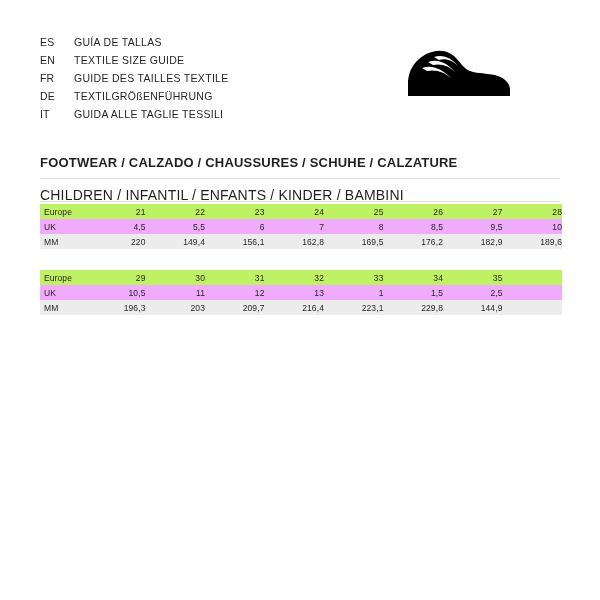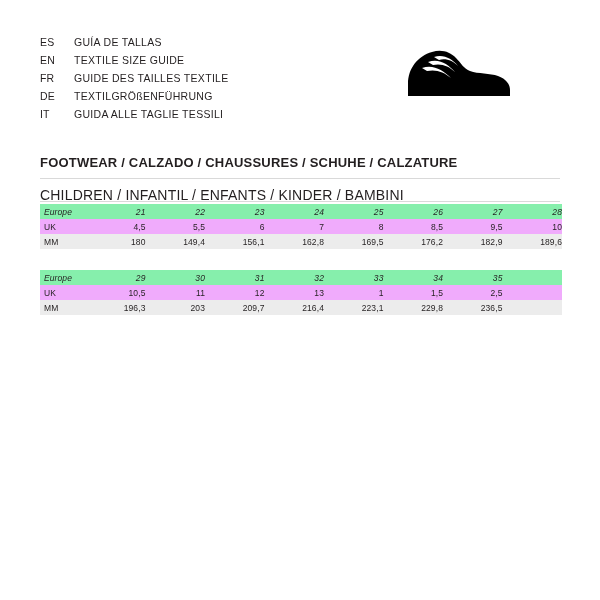--- a/index.html
+++ b/index.html
@@ -110,22 +110,21 @@
     padding-left: 4px;
     width: 42px;
   }
   .size-table tr.shade td {
     background: #ececec;
   }
   .size-table tr.plain td {
     background: #f0abfc;
   }
   .size-table tr.head td {
-    background: #86efac;
-    font-style: italic;
+    background: #bef264;
   }
 </style>
 </head>
 <body>
 
 <div class="page">
 
   <div class="lang-block">
     <div class="lang-row">
       <span class="lang-code">ES</span>
@@ -183,21 +182,21 @@
       <td>5,5</td>
       <td>6</td>
       <td>7</td>
       <td>8</td>
       <td>8,5</td>
       <td>9,5</td>
       <td>10</td>
     </tr>
     <tr class="shade">
       <td class="label">MM</td>
-      <td>180</td>
+      <td>220</td>
       <td>149,4</td>
       <td>156,1</td>
       <td>162,8</td>
       <td>169,5</td>
       <td>176,2</td>
       <td>182,9</td>
       <td>189,6</td>
     </tr>
   </tbody>
     </table>
@@ -227,19 +226,19 @@
       <td></td>
     </tr>
     <tr class="shade">
       <td class="label">MM</td>
       <td>196,3</td>
       <td>203</td>
       <td>209,7</td>
       <td>216,4</td>
       <td>223,1</td>
       <td>229,8</td>
-      <td>236,5</td>
+      <td>144,9</td>
       <td></td>
     </tr>
   </tbody>
     </table>
 
 </div>
 
 </body></html>

